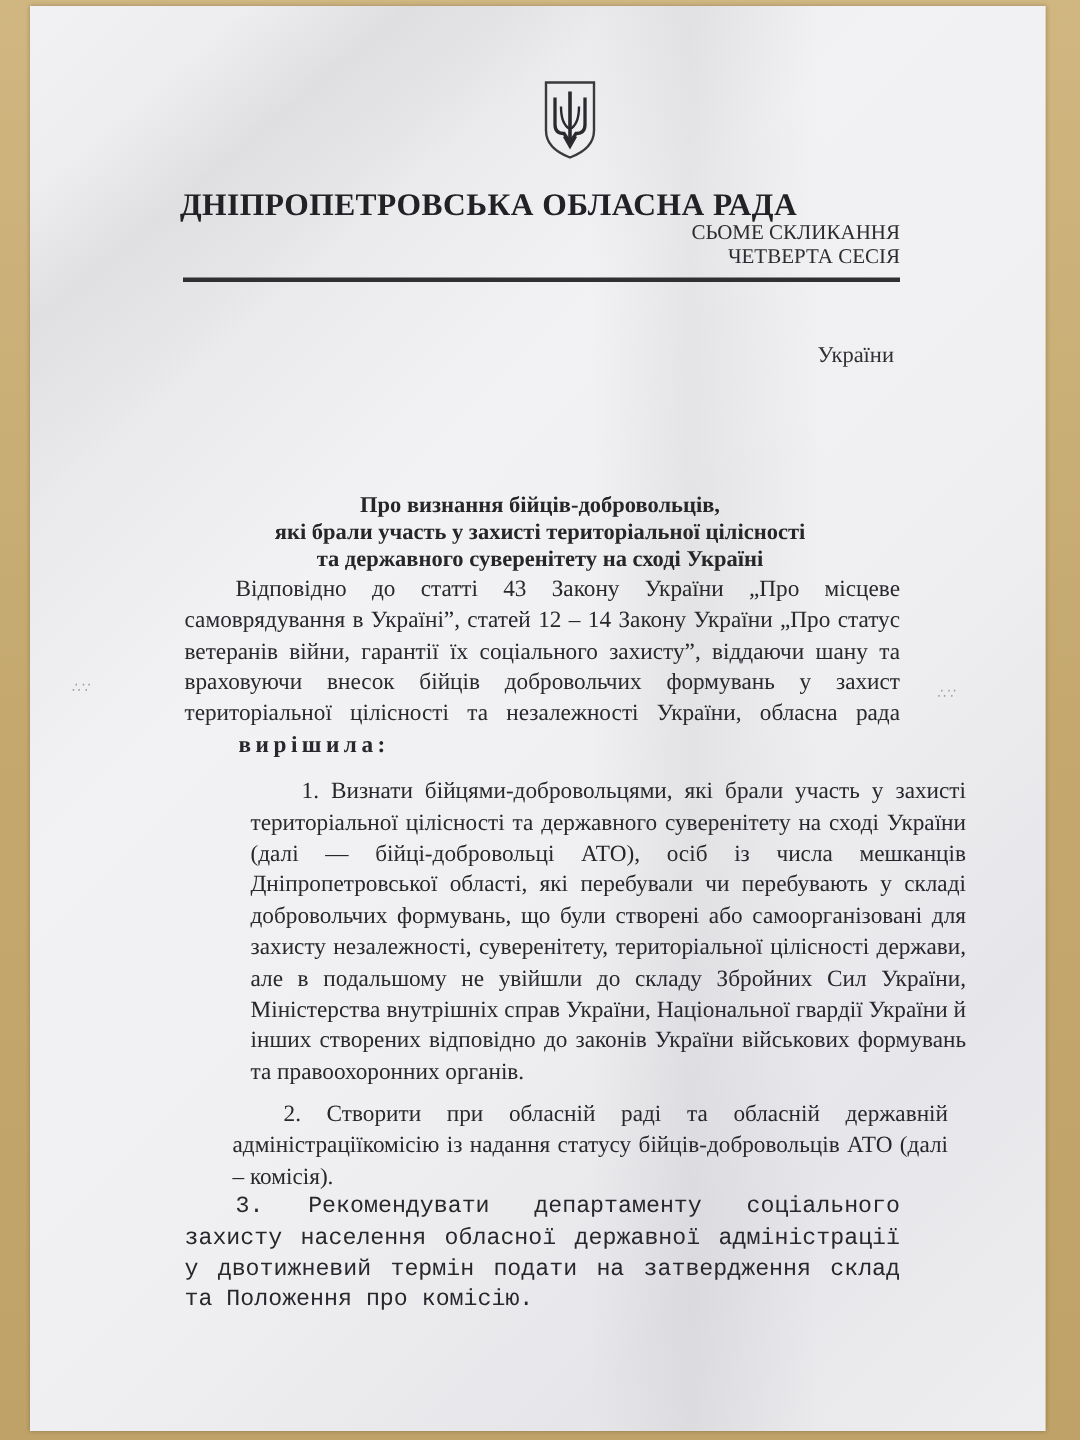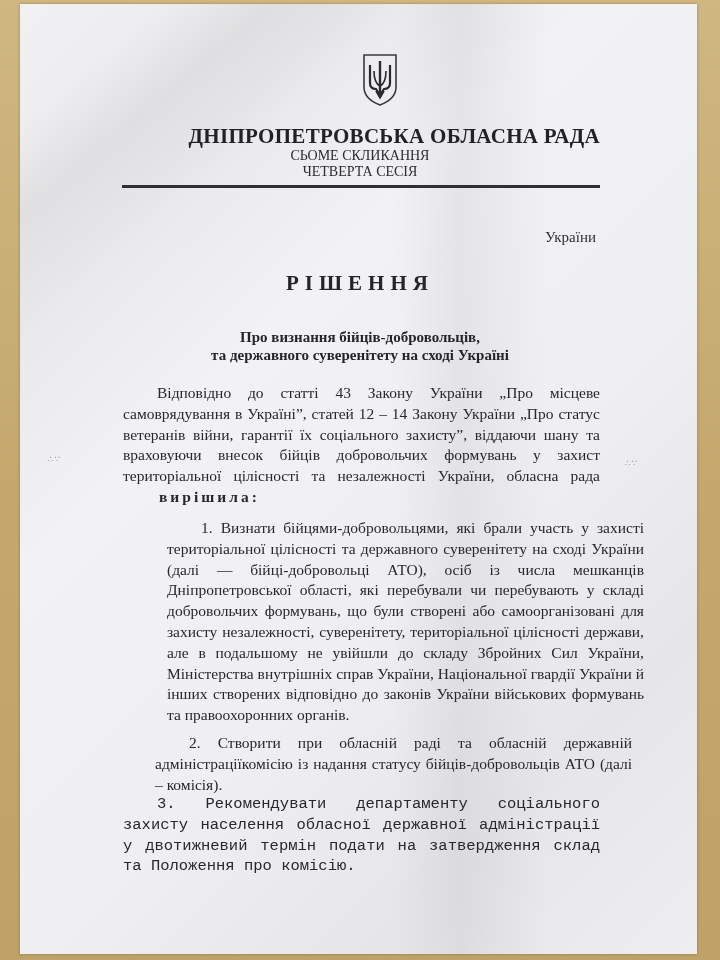--- a/index.html
+++ b/index.html
@@ -46,31 +46,31 @@
       left: 361px;
       top: 53px;
       width: 38px;
       height: 54px;
     }
     .org-name {
       position: absolute;
       left: 120px;
       width: 480px;
       top: 124px;
-      text-align: right;
+      text-align: left;
       font-size: 21px;
       font-weight: bold;
       letter-spacing: 0.3px;
       color: #222226;
     }
     .convocation, .session {
       position: absolute;
       left: 120px;
       width: 480px;
-      text-align: center;
+      text-align: right;
       font-size: 14px;
       color: #2c2c30;
     }
     .convocation { top: 148px; }
     .session { top: 164px; }
     .rule {
       position: absolute;
       left: 122px;
       top: 185px;
       width: 478px;
@@ -152,24 +152,24 @@
     <path d="M15 38 L19 45 L23 38" fill="none" stroke="#2a2a2e" stroke-width="1.6"></path>
   </svg>
 
   <div class="org-name">ДНІПРОПЕТРОВСЬКА ОБЛАСНА РАДА</div>
   <div class="convocation">СЬОМЕ СКЛИКАННЯ</div>
   <div class="session">ЧЕТВЕРТА СЕСІЯ</div>
   <div class="rule"></div>
 
   <div class="draft">України</div>
 
-  <div class="decision-title">РІШЕННЯ</div>
 
   <div class="subject">
     <div>Про визнання бійців-добровольців,</div>
+    <div>які брали участь у захисті територіальної цілісності</div>
     <div>та державного суверенітету на сході Україні</div>
   </div>
 
   <div class="para p-intro">
     <span>Відповідно до статті 43 Закону України „Про місцеве самоврядування в Україні”, статей 12 – 14 Закону України „Про статус ветеранів війни, гарантії їх соціального захисту”, віддаючи шану та враховуючи внесок бійців добровольчих формувань у захист територіальної цілісності та незалежності України, обласна рада</span>
     <span class="resolve">вирішила:</span>
   </div>
 
   <div class="para p-1">1. Визнати бійцями-добровольцями, які брали участь у захисті територіальної цілісності  та державного суверенітету на сході України (далі — бійці-добровольці АТО), осіб із числа мешканців Дніпропетровської області, які перебували чи перебувають у складі добровольчих формувань, що були створені або самоорганізовані для захисту незалежності, суверенітету, територіальної цілісності держави, але в подальшому не увійшли до складу Збройних Сил України, Міністерства внутрішніх справ України, Національної гвардії України й інших створених відповідно до законів України військових формувань та правоохоронних органів.</div>
   <div class="para p-2">2. Створити при обласній раді та обласній державній адміністраціїкомісію із надання статусу бійців-добровольців АТО (далі – комісія).</div>

